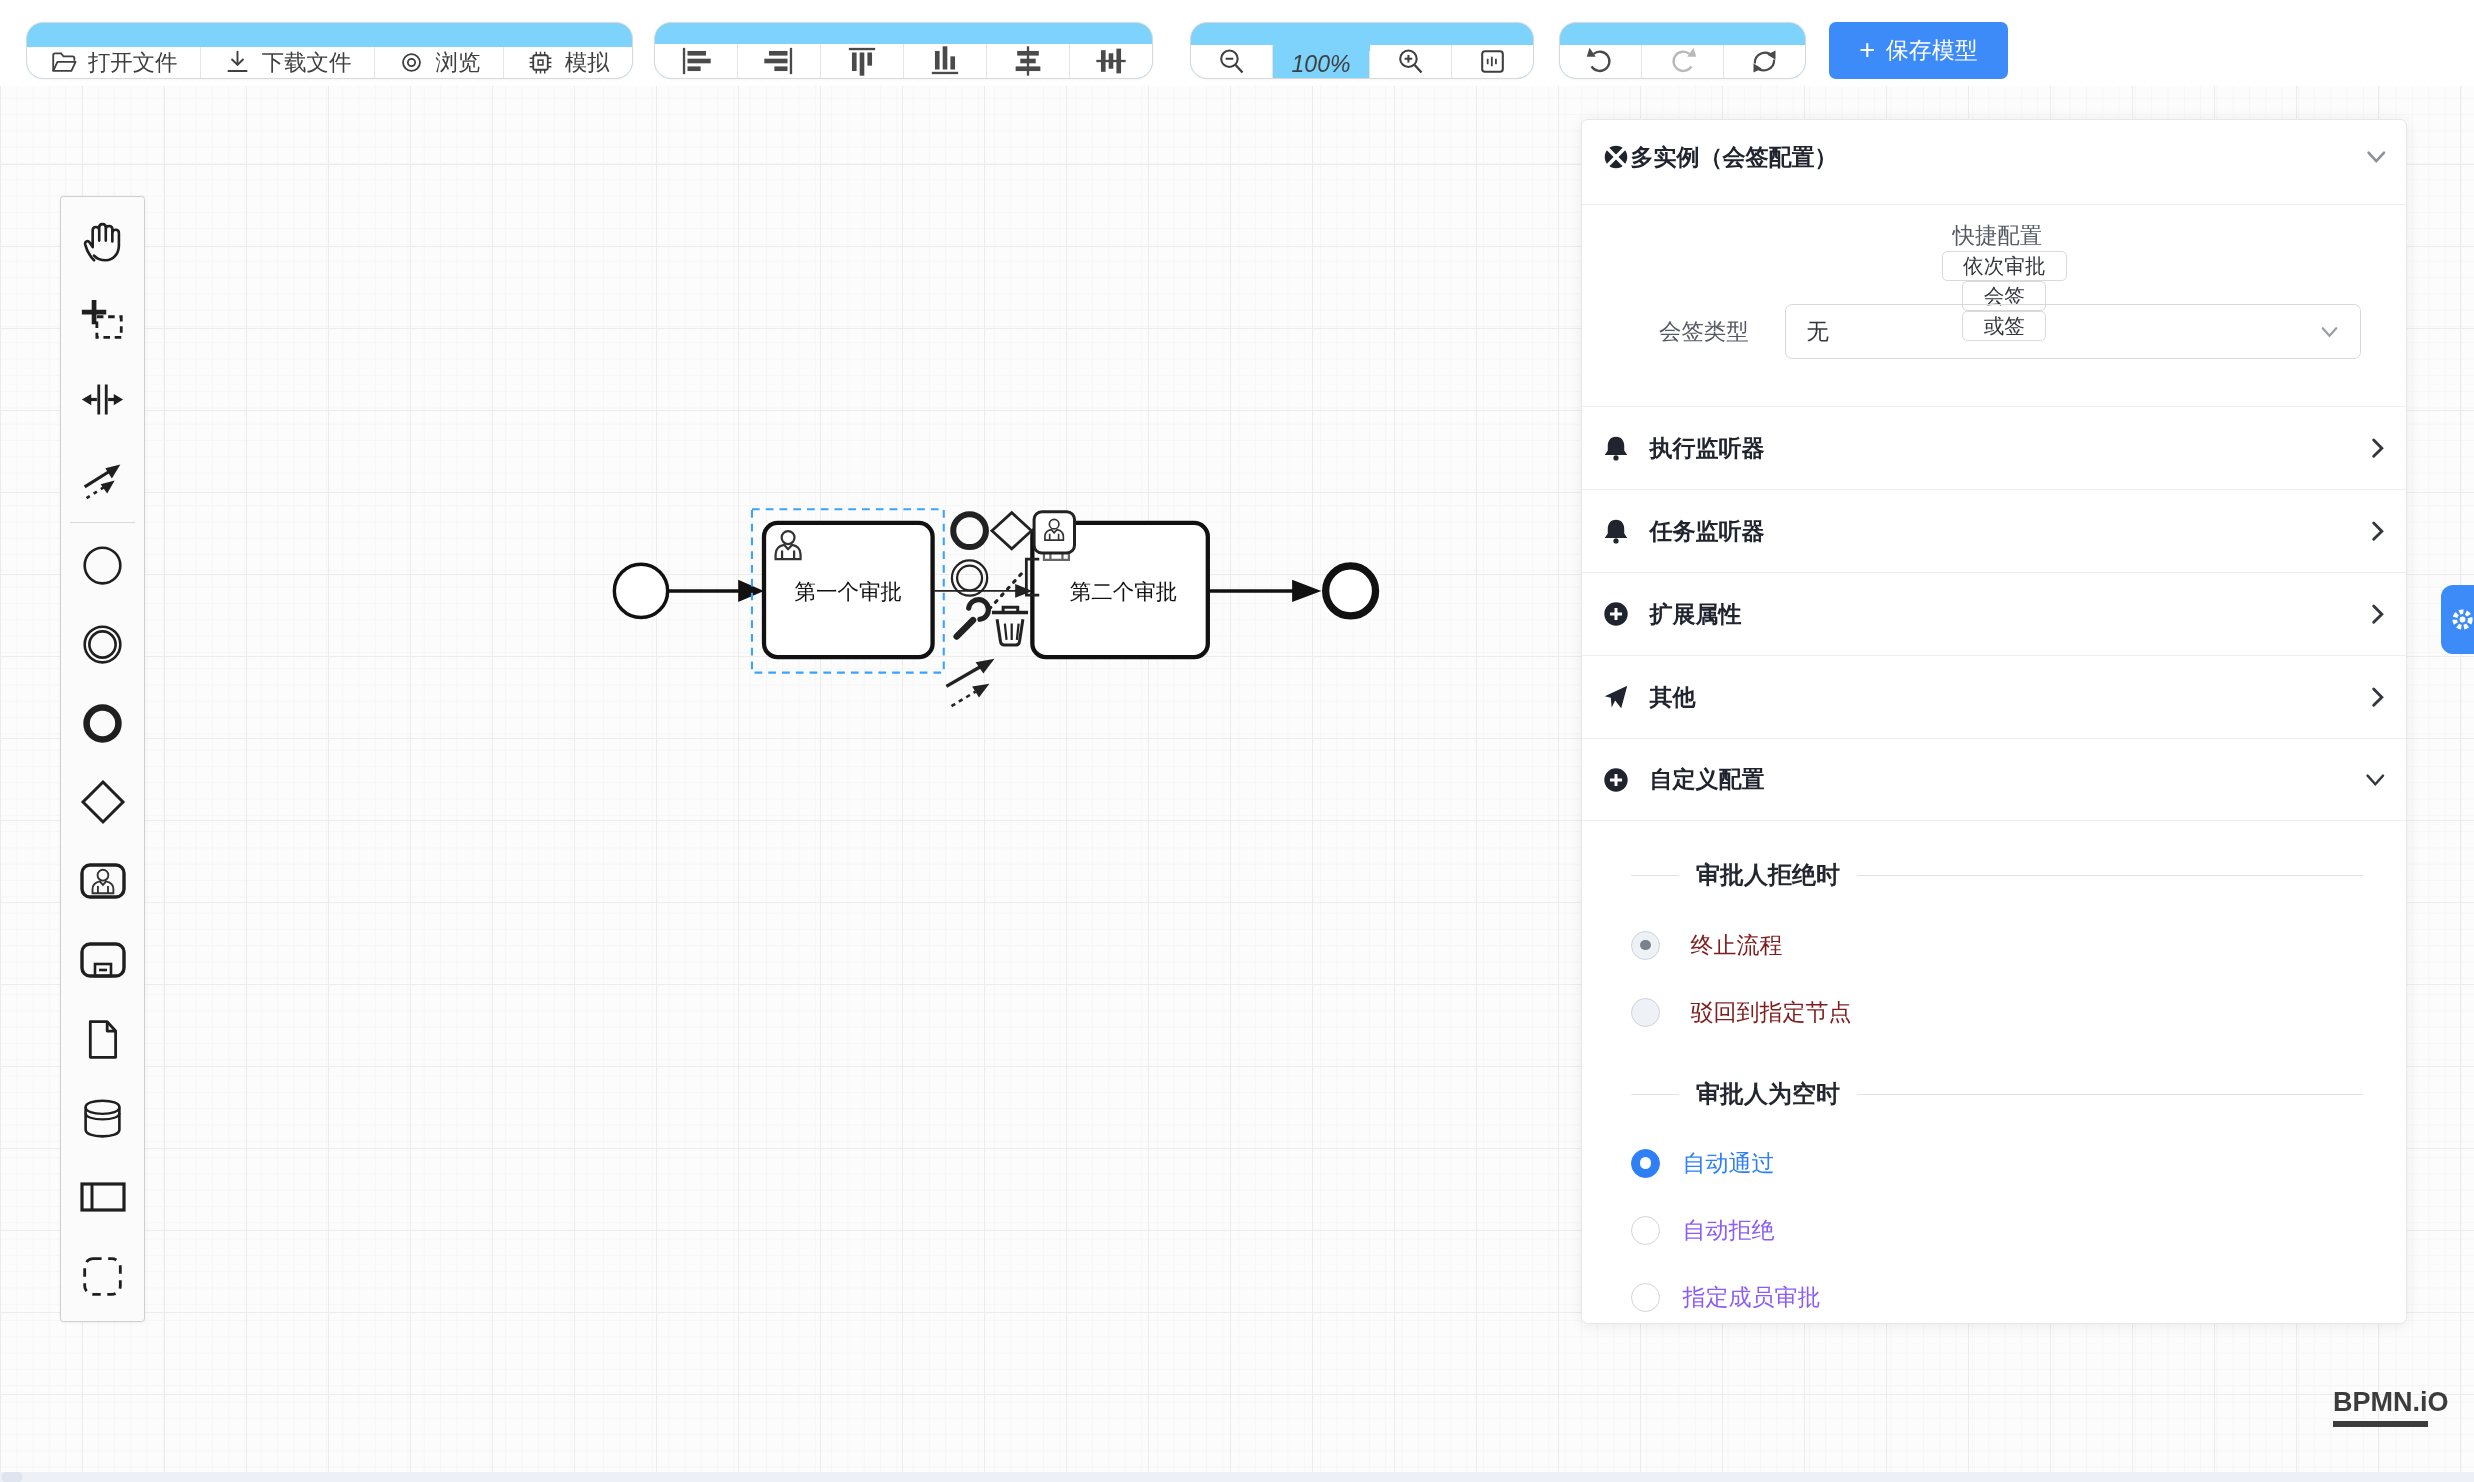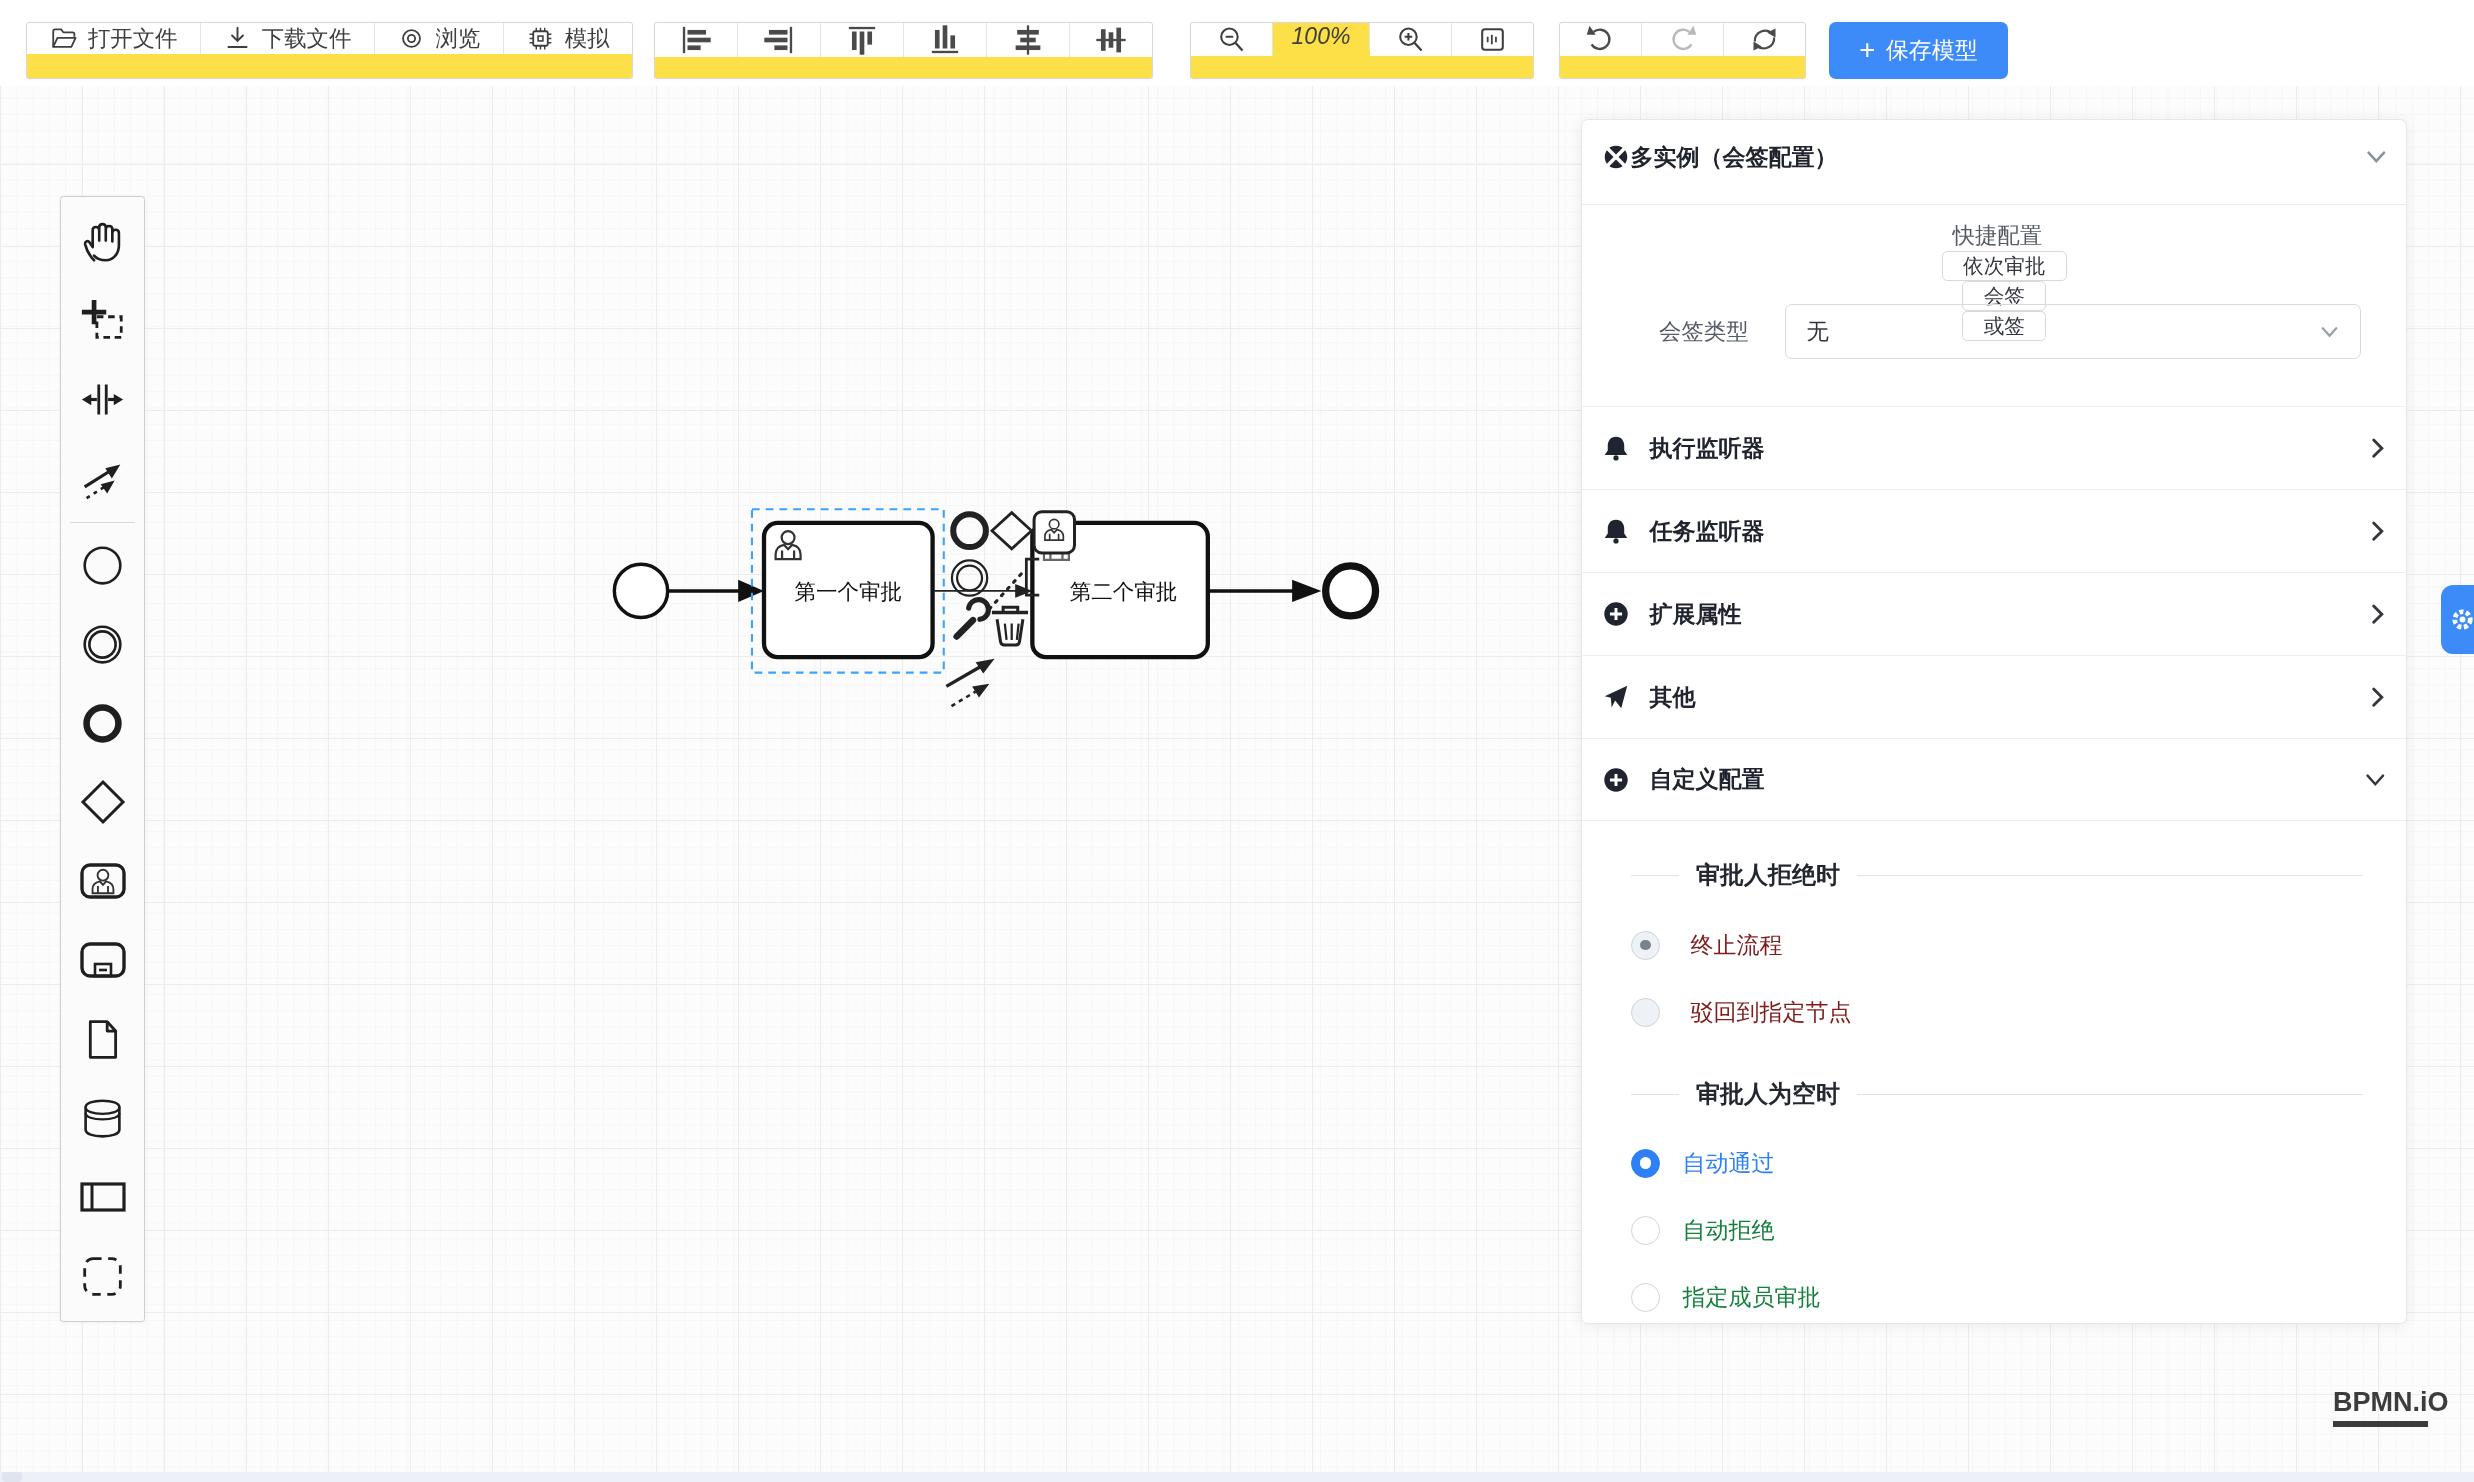--- a/index.html
+++ b/index.html
@@ -16,22 +16,22 @@
       linear-gradient(#ececec 0.9px, transparent 0.9px),
       linear-gradient(90deg,#ececec 0.9px, transparent 0.9px),
       linear-gradient(#f6f6f6 0.9px, transparent 0.9px),
       linear-gradient(90deg,#f6f6f6 0.9px, transparent 0.9px);
     background-size:82px 82px,82px 82px,16.3px 16.3px,16.3px 16.3px;
   }
   svg text{font-family:"Liberation Sans","DejaVu Sans",sans-serif;}
   
   .toolbar{position:absolute;top:0;left:0;right:0;height:86px;background:#fff;}
   .tgroup{
-    position:absolute;top:22.4px;height:55px;display:flex;align-items:flex-start;
-    border:0.9px solid #d8d8d8;border-radius:3px;background:#fde047;
+    position:absolute;top:22.4px;height:55px;display:flex;align-items:flex-end;
+    border:0.9px solid #d8d8d8;border-radius:17px;background:#7dd3fc;
     box-shadow:0 0.9px 2.6px rgba(0,0,0,.04);overflow:hidden;
   }
   .tbtn{
     display:flex;align-items:center;justify-content:center;gap:9.5px;
     padding:0 22.4px;font-size:22.4px;color:#3f3f3f;border-right:0.9px solid #e4e4e4;
     cursor:pointer;white-space:nowrap;background:#fff;
   }
   .tbtn:last-child{border-right:none;}
   .tbtn.icon-only{padding:0 24px;}
   .zoom-label{display:flex;align-items:center;justify-content:center;width:96px;
@@ -81,21 +81,21 @@
     height:83px;border-top:0.9px solid #efefef;display:flex;align-items:center;
     padding:0 20.6px;gap:21px;cursor:pointer;
   }
   .sec-row:last-child{border-bottom:0.9px solid #efefef;}
   .sec-label{font-size:23px;font-weight:600;color:#20242e;flex:1;}
   .g-head{position:absolute;left:49px;right:43px;height:38px;display:flex;align-items:center;gap:17px;}
   .g-line-s{width:48px;border-top:1.7px solid #e2e2e2;}
   .g-line-l{flex:1;border-top:1.7px solid #e2e2e2;}
   .g-title{font-size:24px;font-weight:700;color:#23272f;}
   .radio-row{position:absolute;left:49px;height:38px;display:flex;align-items:center;gap:22.4px;cursor:pointer;}
-  .radio-label{font-size:23px;color:#15803d;}
+  .radio-label{font-size:23px;color:#8b5cf6;}
   .radio{width:29px;height:29px;border-radius:50%;border:1.7px solid #cfd4dc;background:#fff;position:relative;flex:none;}
   .radio.dis{background:#eef2f7;border-color:#ccd2dc;}
   .radio.dis-sel::after{content:"";position:absolute;left:50%;top:50%;width:10.3px;height:10.3px;margin:-5.2px 0 0 -5.2px;border-radius:50%;background:#7c828c;}
   .radio.sel{background:#2f80f7;border-color:#2f80f7;}
   .radio.sel::after{content:"";position:absolute;left:50%;top:50%;width:11.2px;height:11.2px;margin:-5.6px 0 0 -5.6px;border-radius:50%;background:#fff;}
   .lbl-dis{color:#7f1d1d;margin-left:8px;}
   .lbl-blue{color:#2f80f7;}
   
   .gear-tab{
     position:absolute;right:0;top:585px;width:34px;height:69px;background:#3d8bf8;

